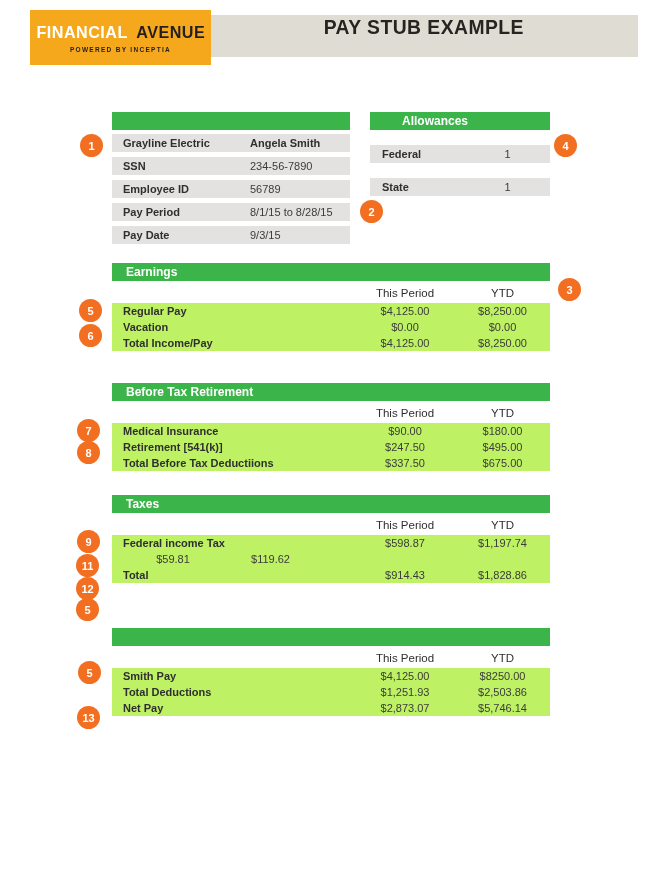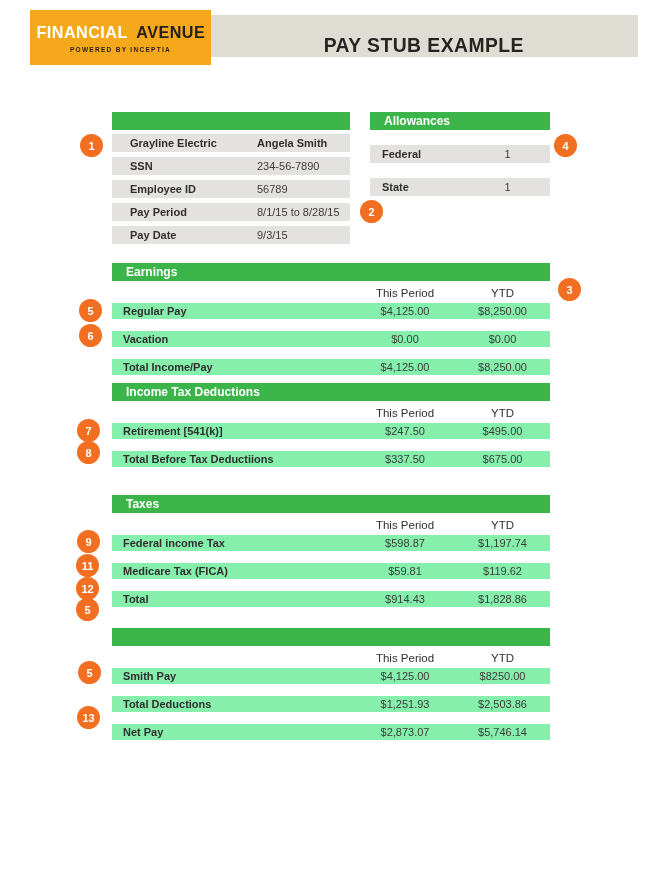--- a/index.html
+++ b/index.html
@@ -14,21 +14,21 @@
     overflow: hidden;
     outline: 1px solid #ececec;
   }
 
   
   .title-bar {
     position: absolute;
     left: 210px; top: 15px;
     width: 428px; height: 42px;
     background: #dfdcd4;
-    display: flex; align-items: flex-end; justify-content: center;
+    display: flex; align-items: flex-start; justify-content: center;
   }
   .page-title {
     font-size: 21px;
     font-weight: bold;
     color: #262420;
     letter-spacing: 0.5px;
     transform: scaleX(0.92);
   }
   .logo-block {
     position: absolute;
@@ -73,34 +73,34 @@
     position: absolute;
     left: 112px; top: 112px;
     width: 238px;
   }
   .employee-table .green-bar { margin-bottom: 4px; }
   .info-row {
     display: flex; align-items: center;
     height: 18px;
     background: #e3e2e1;
     margin-bottom: 5px;
-    padding-left: 18px;
+    padding-left: 11px;
     font-size: 11px;
   }
   .info-label { width: 127px; font-weight: bold; color: #2f2f2f; }
   .info-value { flex: 1; color: #3b3b3b; }
   .info-row.first .info-value { font-weight: bold; color: #2f2f2f; }
 
   
   .allowances-table {
     position: absolute;
     left: 370px; top: 112px;
     width: 180px;
   }
-  .allowances-table .green-bar { margin-bottom: 4px; }
+  .allowances-table .green-bar { margin-bottom: 4px; padding-left: 18px; }
   .allow-row {
     display: flex; align-items: center;
     height: 18px;
     background: #e3e2e1;
     margin-bottom: 5px;
     padding-left: 12px;
     font-size: 11px;
     margin-top: 15px;
   }
   .allow-label { flex: 1; font-weight: bold; color: #2f2f2f; }
@@ -119,22 +119,22 @@
     font-size: 11.5px;
     font-weight: normal;
     color: #2f2f2f;
   }
   .col-spacer { flex: 1; }
   .colw1 { width: 100px; text-align: center; }
   .colw2 { width: 95px; text-align: center; }
   .money-row {
     display: flex; align-items: center;
     height: 16px;
-    background: #86efac;
-    margin-bottom: 12px;
+    background: #bef264;
+    margin-bottom: 0;
     padding-left: 11px;
     font-size: 11px;
   }
   .m-label { flex: 1; font-weight: bold; color: #2f2f2f; }
   .m-val { color: #3b3b3b; }
 
   
   .badge {
     position: absolute;
     width: 23px; height: 23px;
@@ -221,28 +221,33 @@
     </div>
     <div class="money-row">
       <span class="m-label">Total Income/Pay</span>
       <span class="m-val colw1">$4,125.00</span>
       <span class="m-val colw2">$8,250.00</span>
     </div>
   </section>
 
   <section class="money-section" style="top:383px">
     <div class="green-bar">
-      <span class="bar-title">Income Tax Deductions</span>
+      <span class="bar-title">Before Tax Retirement</span>
     </div>
     <div class="col-header">
       <span class="col-spacer"></span>
       <span class="colw1">This Period</span>
       <span class="colw2">YTD</span>
     </div>
     <div class="money-row">
+      <span class="m-label">Medical Insurance</span>
+      <span class="m-val colw1">$90.00</span>
+      <span class="m-val colw2">$180.00</span>
+    </div>
+    <div class="money-row">
       <span class="m-label">Retirement [541(k)]</span>
       <span class="m-val colw1">$247.50</span>
       <span class="m-val colw2">$495.00</span>
     </div>
     <div class="money-row">
       <span class="m-label">Total Before Tax Deductiions</span>
       <span class="m-val colw1">$337.50</span>
       <span class="m-val colw2">$675.00</span>
     </div>
   </section>
@@ -255,21 +260,20 @@
       <span class="col-spacer"></span>
       <span class="colw1">This Period</span>
       <span class="colw2">YTD</span>
     </div>
     <div class="money-row">
       <span class="m-label">Federal income Tax</span>
       <span class="m-val colw1">$598.87</span>
       <span class="m-val colw2">$1,197.74</span>
     </div>
     <div class="money-row">
-      <span class="m-label">Medicare Tax (FICA)</span>
       <span class="m-val colw1">$59.81</span>
       <span class="m-val colw2">$119.62</span>
     </div>
     <div class="money-row">
       <span class="m-label">Total</span>
       <span class="m-val colw1">$914.43</span>
       <span class="m-val colw2">$1,828.86</span>
     </div>
   </section>
 

